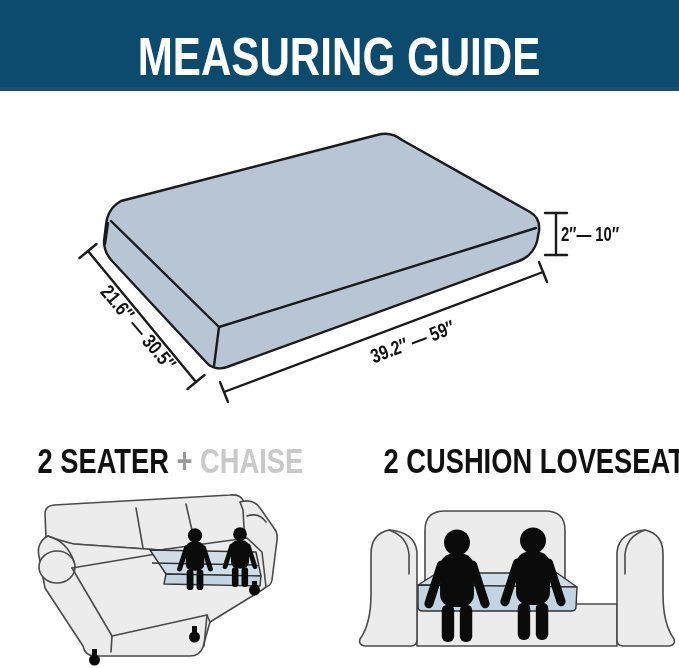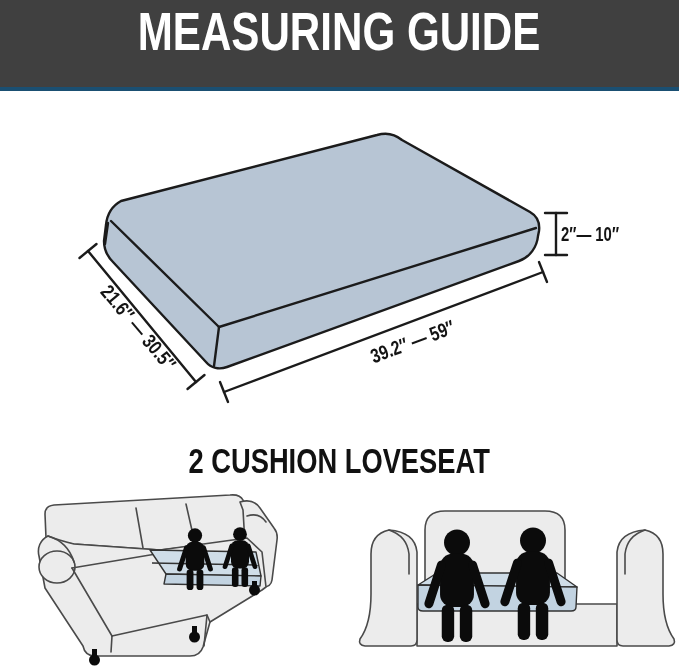--- a/index.html
+++ b/index.html
@@ -3,22 +3,22 @@
 <meta charset="utf-8">
 <style>
   html,body{margin:0;padding:0;}
   body{
     width:679px;height:668px;position:relative;background:#ffffff;
     font-family:"Liberation Sans","DejaVu Sans",sans-serif;
     overflow:hidden;
   }
   .banner{
     position:absolute;left:0;top:0;width:679px;height:87px;
-    background:#404040;border-bottom:4px solid #1a4f72;
-    display:flex;align-items:flex-start;justify-content:center;
+    background:#0c4a6e;border-bottom:4px solid #1a4f72;
+    display:flex;align-items:flex-end;justify-content:center;
   }
   .banner h1{
     margin:0;color:#ffffff;font-size:54px;font-weight:bold;
     letter-spacing:0px;white-space:nowrap;
     transform:scaleX(0.78);transform-origin:center;
   }
   .diagram-layer{position:absolute;left:0;top:0;width:679px;height:668px;}
   .headings-row{
     position:absolute;left:0;top:438px;width:679px;height:46px;
     display:flex;
@@ -103,20 +103,27 @@
     </g>
   </g>
 
   <text class="dim" x="133" y="332" text-anchor="middle" transform="rotate(50 133 332)" textLength="104" lengthAdjust="spacingAndGlyphs">21.6″ — 30.5″</text>
   <text class="dim" x="415" y="348" text-anchor="middle" transform="rotate(-20.5 415 348)" textLength="88" lengthAdjust="spacingAndGlyphs">39.2″ — 59″</text>
   <text class="dim" x="561" y="241" text-anchor="start" textLength="58" lengthAdjust="spacingAndGlyphs">2″— 10″</text>
 </svg>
 
 <div class="headings-row">
   <div class="col">
+    <h2>
+      <span>2 SEATER</span>
+      <span class="connector">+</span>
+      <span class="secondary">CHAISE</span>
+    </h2>
+  </div>
+  <div class="col">
     <h2>2 CUSHION LOVESEAT</h2>
   </div>
 </div>
 
 <svg class="sofa-left" viewBox="0 0 330 180" width="330" height="180" xmlns="http://www.w3.org/2000/svg">
   <g fill="#ececec" stroke="#4a4a4a" stroke-width="1.6" stroke-linejoin="round" stroke-linecap="round">
 
     <path d="M 36 50 L 35 26 Q 35 18 44 17 L 220 7 Q 230 6 233 12 L 243 46 Q 238 52 228 53 L 150 62 L 64 56 Q 44 54 36 50 Z"></path>
     <path fill="none" d="M 126 20 L 133 60"></path>
     <path fill="none" d="M 176 16 L 186 60"></path>

